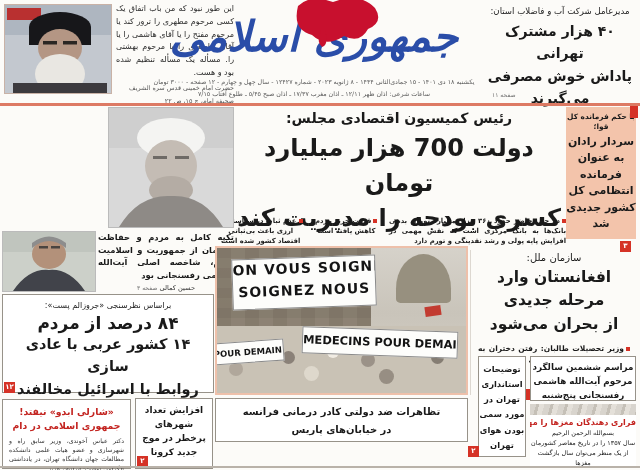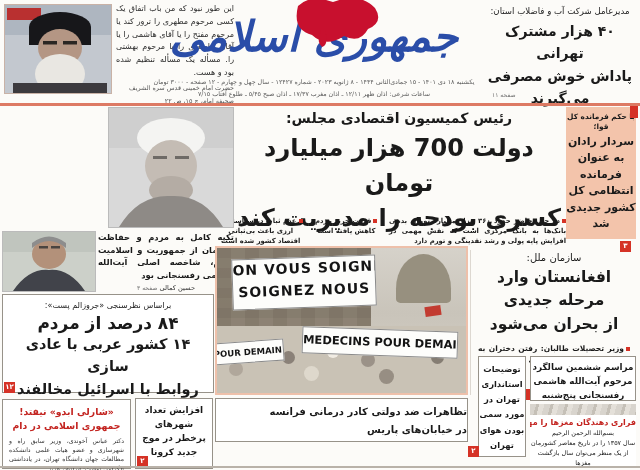--- a/index.html
+++ b/index.html
@@ -64,21 +64,21 @@
         border-radius:50% 50% 8% 8% / 70% 70% 8% 8%;}
   .crowd{position:absolute;left:0;bottom:0;width:100%;height:46%;background:#c9c2b5;}
   .head{position:absolute;border-radius:50%;}
   .banner{position:absolute;background:#fdfdfb;border:1px solid #8a8a8a;color:#141414;
           direction:ltr;text-align:center;font-weight:bold;overflow:hidden;white-space:nowrap;}
   .banner-top{left:6%;top:6%;width:57%;height:34%;font-size:14px;line-height:1.55;letter-spacing:1px;transform:rotate(-2deg);}
   .banner-main{left:34%;top:56%;width:62%;height:17%;font-size:11.5px;line-height:24px;transform:rotate(2deg);}
   .banner-left{left:-2%;top:64%;width:28%;height:14%;font-size:8.5px;line-height:20px;transform:rotate(-4deg);}
   .flag{position:absolute;right:10%;top:40%;width:16px;height:10px;background:#c23b30;transform:rotate(-8deg);}
   .caption{left:215px;top:398px;width:253px;height:44px;border:1px solid #979289;
-           font-size:10px;font-weight:bold;line-height:1.8;padding-top:4px;}
+           text-align:center;font-size:10px;font-weight:bold;line-height:1.8;padding-top:4px;}
   
   .poll{left:2px;top:294px;width:212px;height:99px;text-align:center;}
   .poll-kicker{font-size:8px;margin-top:6px;color:#222;}
   .poll-l1{font-size:17px;font-weight:900;margin-top:3px;}
   .poll-l23{font-size:14.5px;font-weight:900;line-height:1.55;}
   
   .charlie{left:2px;top:399px;width:129px;height:70px;text-align:center;}
   .charlie-h{color:#c32420;font-size:9.3px;font-weight:bold;line-height:1.5;margin-top:5px;}
   .charlie-body{font-size:6.2px;color:#333;text-align:justify;padding:3px 6px 0 6px;line-height:1.5;}
   .corona{left:135px;top:398px;width:78px;height:71px;text-align:center;font-size:9px;

